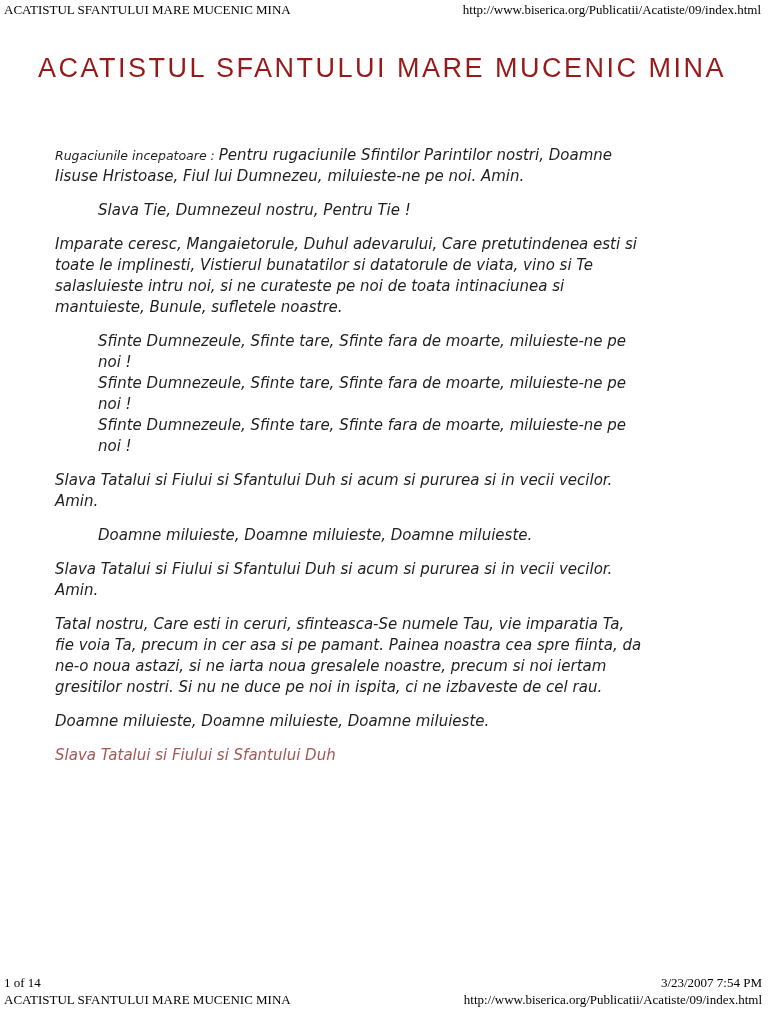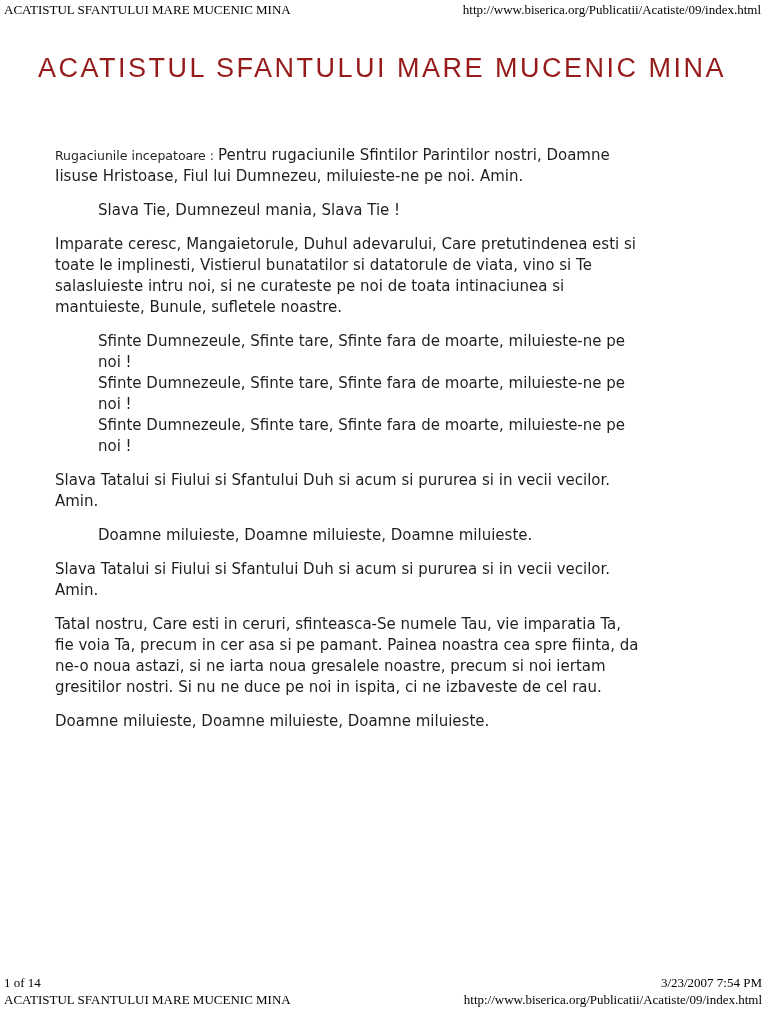--- a/index.html
+++ b/index.html
@@ -39,20 +39,21 @@
     white-space: nowrap;
   }
   
   .content {
     position: absolute;
     top: 145px; left: 55px;
     width: 692px;
     font-size: 15px;
     line-height: 21px;
     color: #1f1f1f;
+    font-style: italic;
   }
   .content p {
     white-space: pre-line;
     margin-bottom: 13px;
   }
   .content p.indent { margin-left: 43px; }
   .content p.red { color: #a35757; }
   .content p.red-gap { margin-bottom: 19px; }
   .opening-label { font-size: 12.5px; }
   
@@ -80,21 +81,21 @@
     <span>http://www.biserica.org/Publicatii/Acatiste/09/index.html</span>
   </div>
 
   <div class="doc-title">ACATISTUL SFANTULUI MARE MUCENIC MINA</div>
 
   <div class="content">
 
     <p><span class="opening-label">Rugaciunile incepatoare : </span><span>Pentru rugaciunile Sfintilor Parintilor nostri, Doamne
 Iisuse Hristoase, Fiul lui Dumnezeu, miluieste-ne pe noi. Amin.</span></p>
 
-    <p class="indent">Slava Tie, Dumnezeul mania, Slava Tie !</p>
+    <p class="indent">Slava Tie, Dumnezeul nostru, Pentru Tie !</p>
 
     <p>Imparate ceresc, Mangaietorule, Duhul adevarului, Care pretutindenea esti si
 toate le implinesti, Vistierul bunatatilor si datatorule de viata, vino si Te
 salasluieste intru noi, si ne curateste pe noi de toata intinaciunea si
 mantuieste, Bunule, sufletele noastre.</p>
 
     <p class="indent">Sfinte Dumnezeule, Sfinte tare, Sfinte fara de moarte, miluieste-ne pe
 noi !
 Sfinte Dumnezeule, Sfinte tare, Sfinte fara de moarte, miluieste-ne pe
 noi !
@@ -111,20 +112,21 @@
 Amin.</p>
 
     <p>Tatal nostru, Care esti in ceruri, sfinteasca-Se numele Tau, vie imparatia Ta,
 fie voia Ta, precum in cer asa si pe pamant. Painea noastra cea spre fiinta, da
 ne-o noua astazi, si ne iarta noua gresalele noastre, precum si noi iertam
 gresitilor nostri. Si nu ne duce pe noi in ispita, ci ne izbaveste de cel rau.</p>
 
     <p>Doamne miluieste, Doamne miluieste, Doamne miluieste.</p>
 
 
+    <p class="red red-gap">Slava Tatalui si Fiului si Sfantului Duh</p>
 
 
   </div>
 
   <div class="print-footer">
     <div class="footer-row">
       <span>1 of 14</span>
       <span>3/23/2007 7:54 PM</span>
     </div>
     <div class="footer-row">

